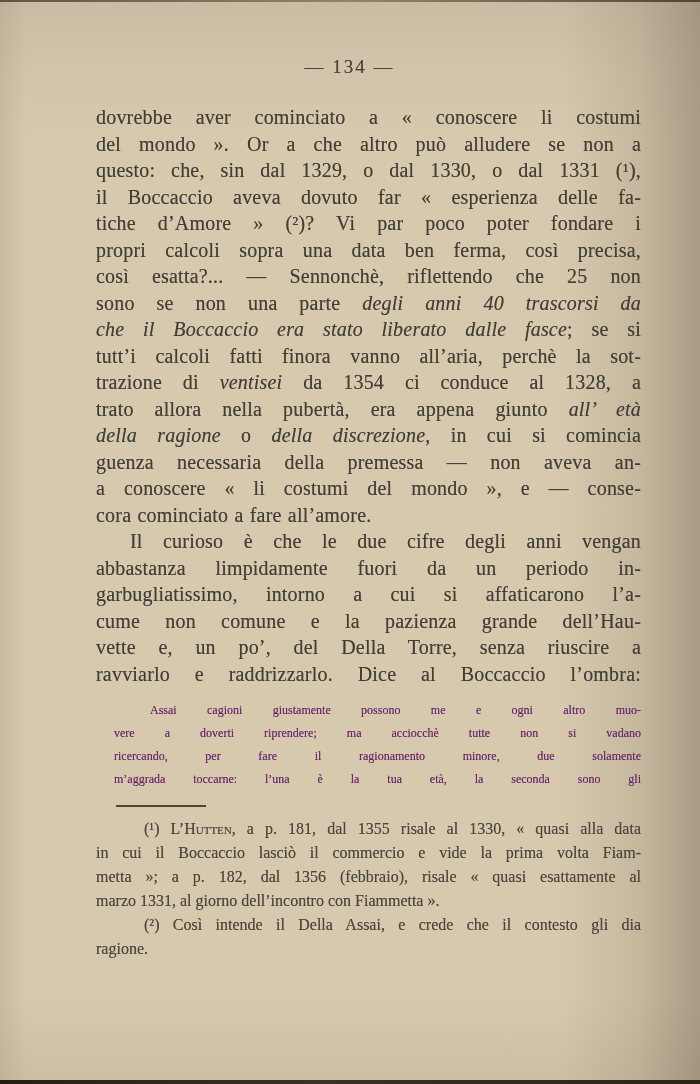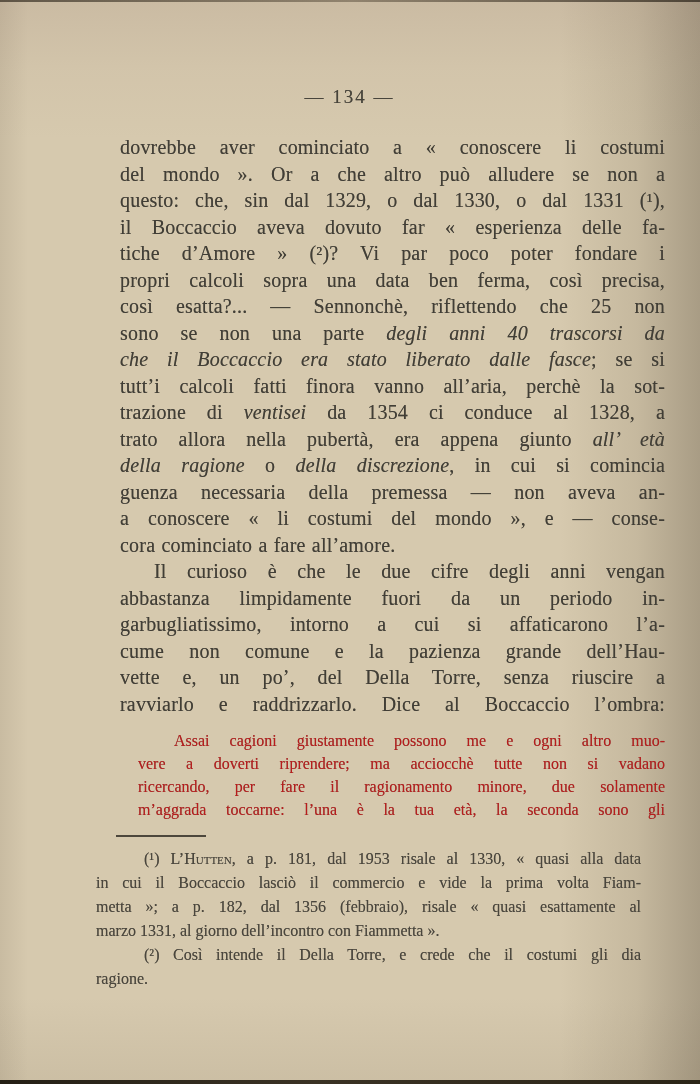--- a/index.html
+++ b/index.html
@@ -34,49 +34,49 @@
   .edge-bottom {
     position: absolute; bottom: 0; left: 0; right: 0; height: 4px;
     background: linear-gradient(to right, #241f15, #3a3224 45%, #2b2517);
     z-index: 2;
   }
 
   .page {
     position: relative;
     z-index: 3;
     width: 592px; height: 1084px;
-    padding: 86px 59px 0 96px;
+    padding: 56px 59px 0 96px;
     color: #413e36;
   }
 
   .page-header {
     text-align: center;
     font-size: 19px;
     letter-spacing: 2px;
     margin-left: 70px;   
     margin-bottom: 26px;
     color: #46433a;
   }
 
-  .text-body { width: 545px; margin-left: 24px; }
+  .text-body { width: 545px; }
 
   .para.main {
     font-size: 20px;
     line-height: 26.5px;
     letter-spacing: 0.2px;
     word-spacing: 1px;
   }
 
   .para.quote {
-    font-size: 16px;
+    font-size: 12px;
     line-height: 23px;
     margin-top: 12px;
     margin-left: 18px;
     width: 527px;
-    color: #b91c1c;
+    color: #701a75;
   }
 
   .line {
     text-align: justify;
     text-align-last: justify;
     white-space: normal;
   }
   .line.last { text-align-last: left; }
   .para.main .line.indent  { text-indent: 34px; }
   .para.quote .line.indent { text-indent: 36px; }
@@ -144,23 +144,23 @@
         <div class="line"><span>vere a doverti riprendere; ma acciocchè tutte non si vadano</span></div>
         <div class="line"><span>ricercando, per fare il ragionamento minore, due solamente</span></div>
         <div class="line"><span>m’aggrada toccarne: l’una è la tua età, la seconda sono gli</span></div>
       </div>
     </div>
 
   <div class="footnote-rule"></div>
 
   <div class="footnotes">
       <div class="footnote">
-        <div class="line indent"><span>(¹) </span><span class="sc">L’Hutten</span><span>, a p. 181, dal 1953 risale al 1330, « quasi alla data</span></div>
+        <div class="line indent"><span>(¹) </span><span class="sc">L’Hutten</span><span>, a p. 181, dal 1355 risale al 1330, « quasi alla data</span></div>
         <div class="line"><span>in cui il Boccaccio lasciò il commercio e vide la prima volta Fiam-</span></div>
         <div class="line"><span>metta »; a p. 182, dal 1356 (febbraio), risale « quasi esattamente al</span></div>
         <div class="line last"><span>marzo 1331, al giorno dell’incontro con Fiammetta ».</span></div>
       </div>
       <div class="footnote">
-        <div class="line indent"><span>(²) Così intende il Della Torre, e crede che il costumi gli dia</span></div>
+        <div class="line indent"><span>(²) Così intende il Della Assai, e crede che il contesto gli dia</span></div>
         <div class="line last"><span>ragione.</span></div>
       </div>
     </div>
 </div>
 
 </body></html>

